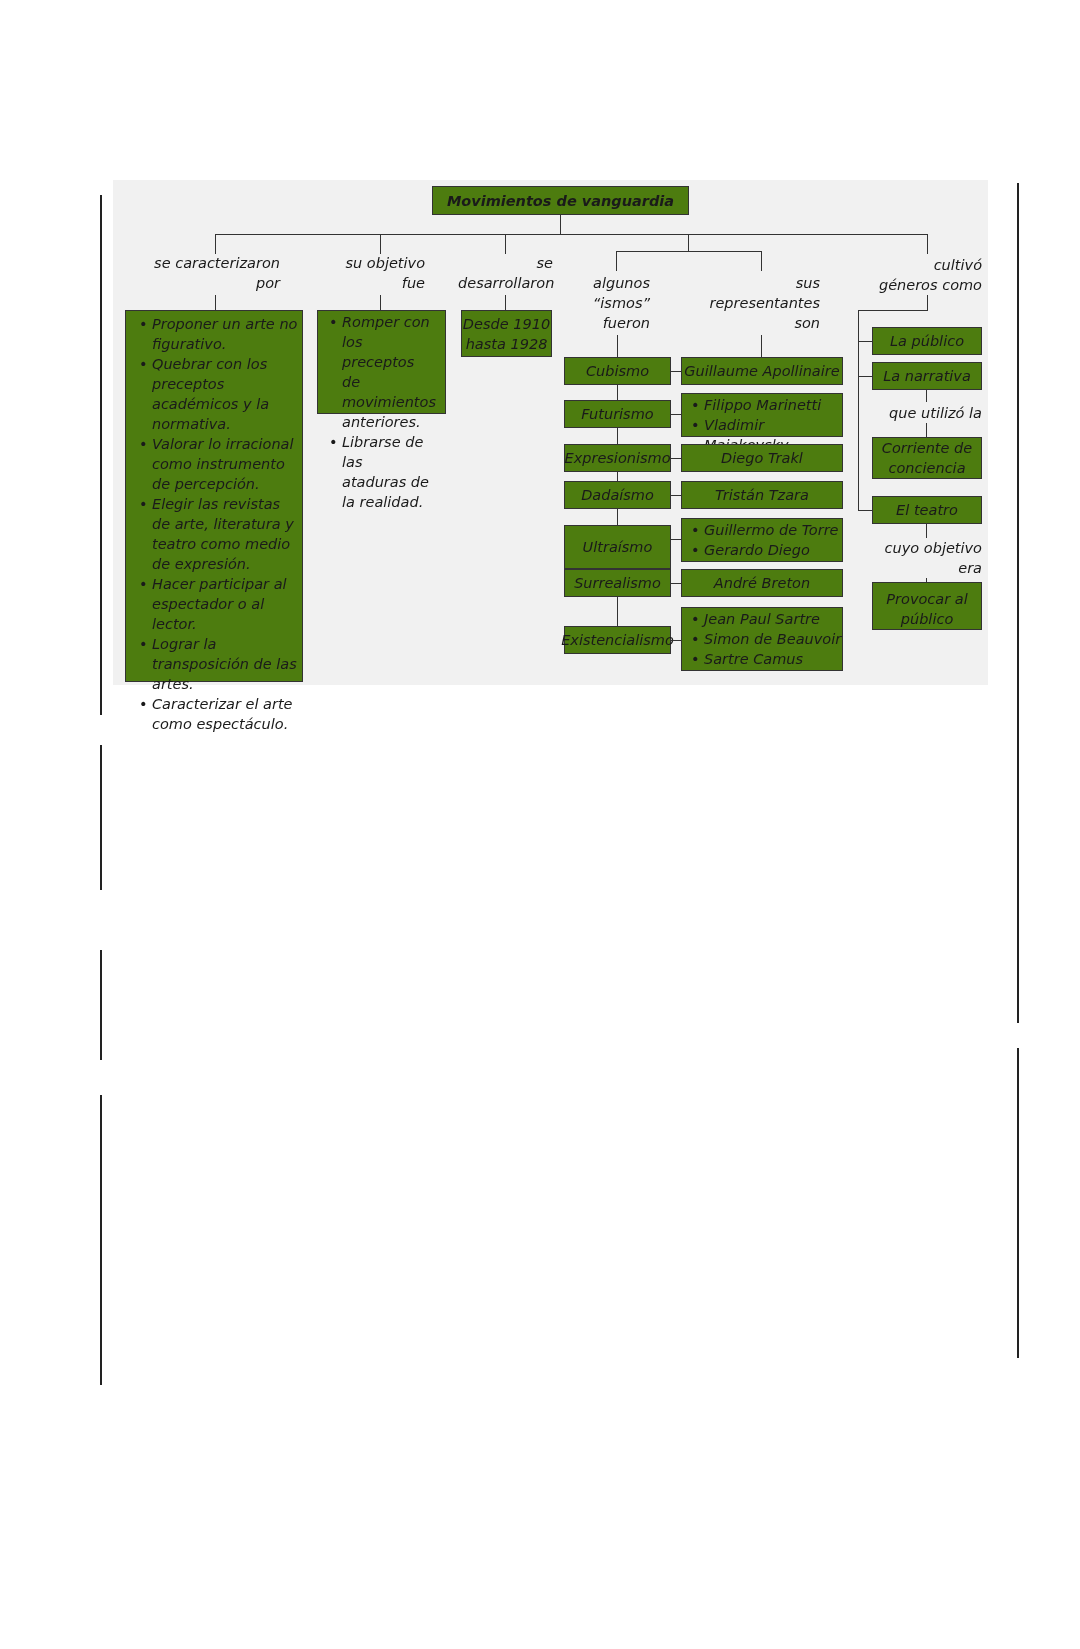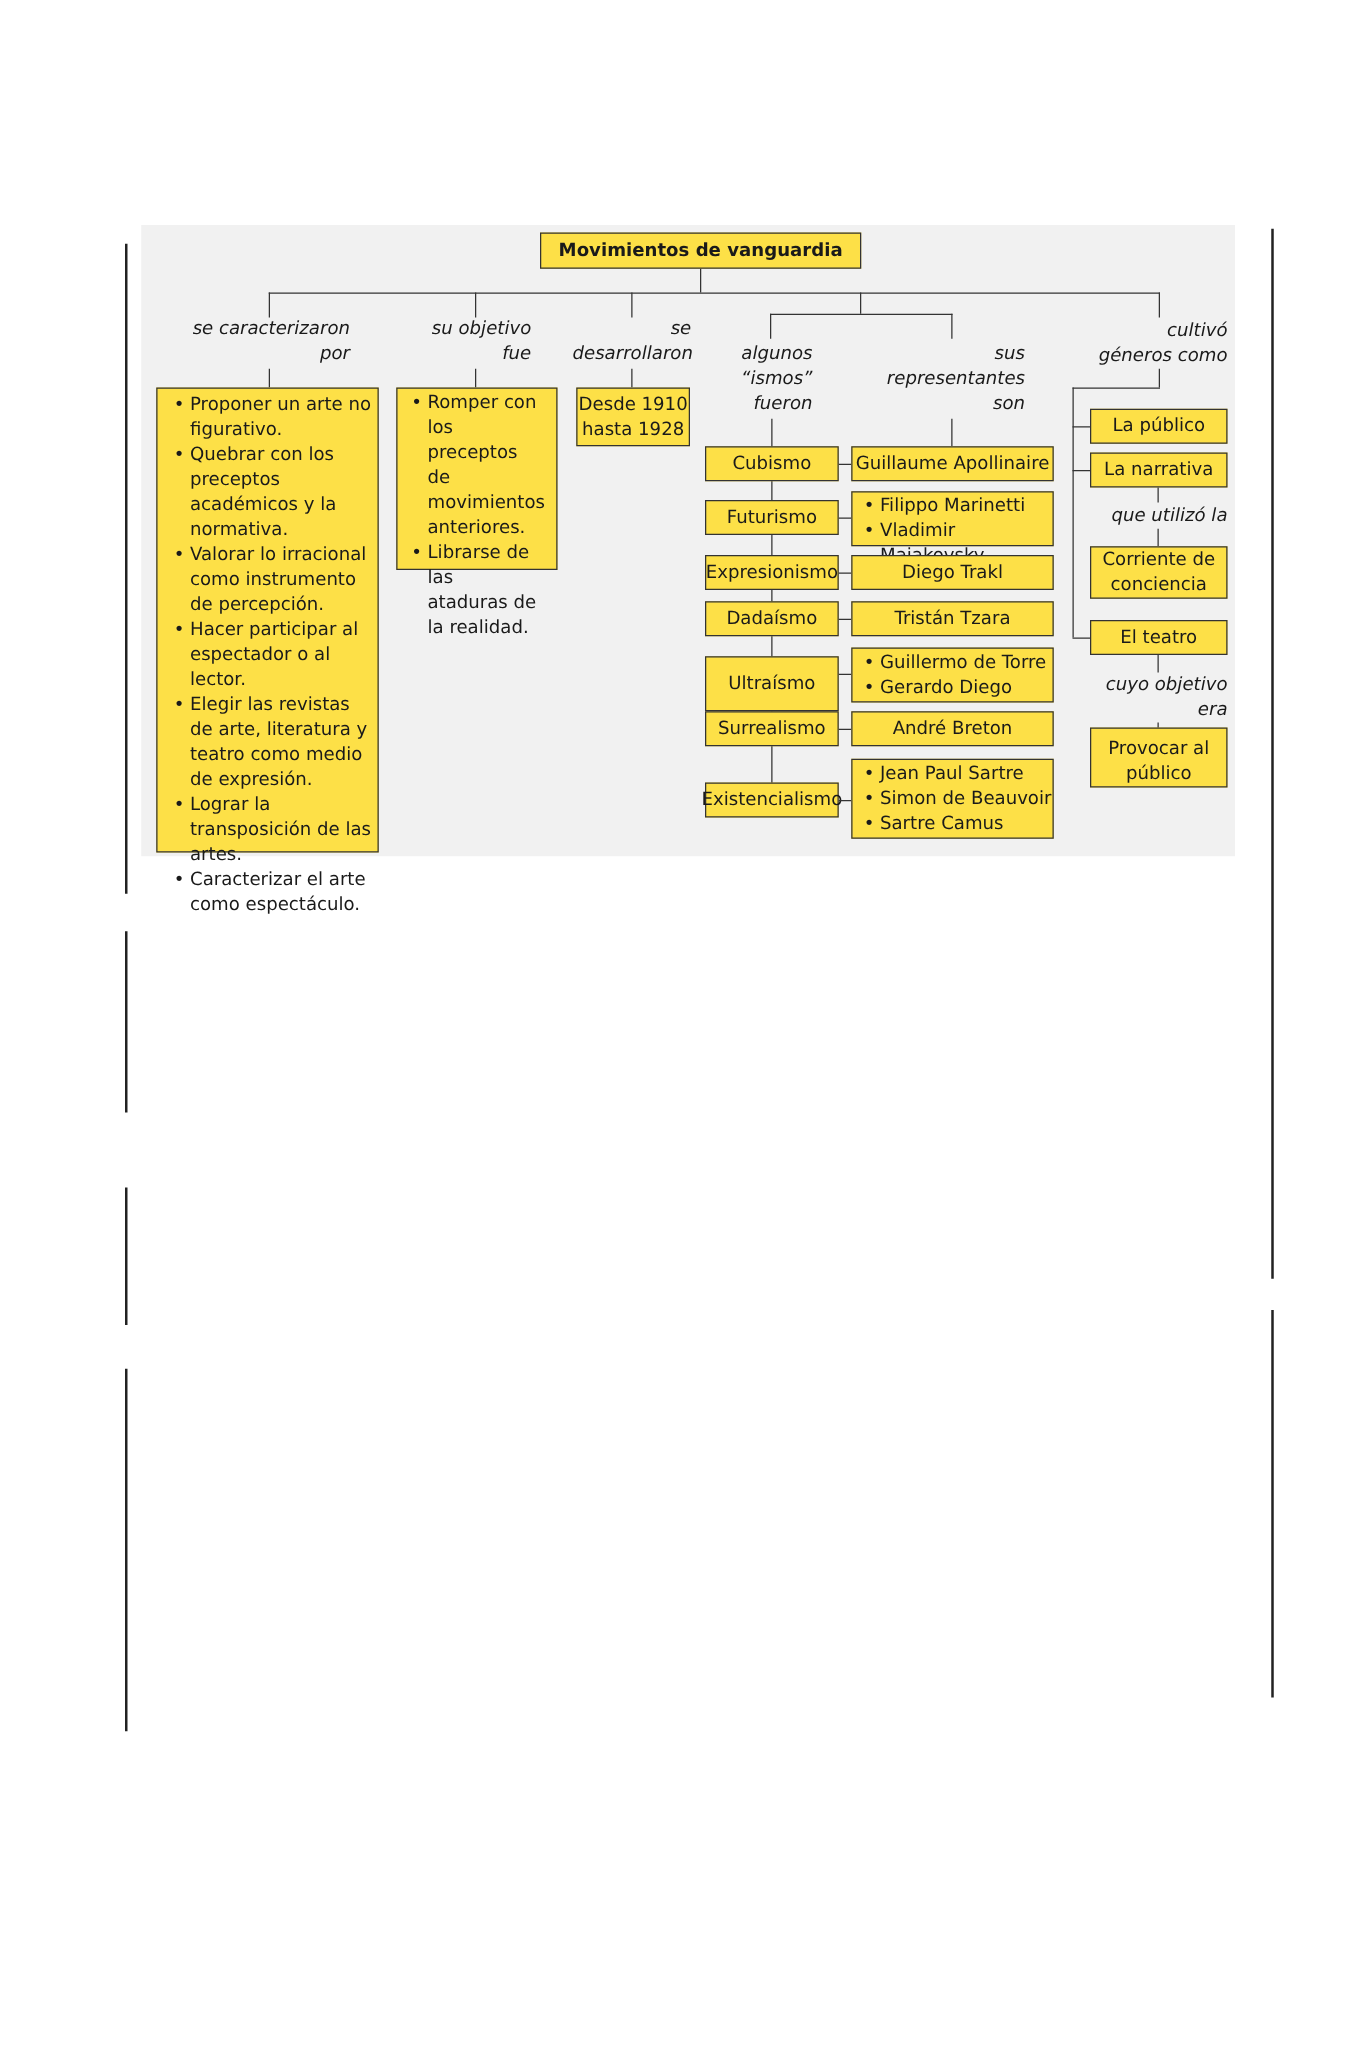--- a/index.html
+++ b/index.html
@@ -1,19 +1,19 @@
 <!DOCTYPE html>
 <html><head>
 <meta charset="utf-8">
 <style>
   html,body{margin:0;padding:0;background:#fff;}
   body{width:1080px;height:1649px;position:relative;overflow:hidden;font-family:"DejaVu Sans",sans-serif;color:#1a1a1a;}
   .scan{position:absolute;left:113px;top:180px;width:875px;height:505px;background:#f1f1f1;}
   .vline{position:absolute;width:1.5px;background:#222;}
-  .box{position:absolute;border:1.4px solid #333;background:#fde047;font-size:14.5px;line-height:20px;box-sizing:border-box;}
+  .box{position:absolute;border:1.4px solid #333;background:#4d7c0f;font-size:14.5px;line-height:20px;box-sizing:border-box;font-style:italic;}
   .box.center{text-align:center;display:flex;align-items:center;justify-content:center;flex-direction:column;}
   .lbl{position:absolute;font-style:italic;font-size:14.5px;line-height:20px;text-align:right;}
   .ln{position:absolute;background:#333;}
   ul{margin:0;padding:0 0 0 18px;list-style:none;}
   li{position:relative;}
   li:before{content:"•";position:absolute;left:-13px;}
   .title{font-weight:bold;}
 </style>
 </head>
 <body>
@@ -38,30 +38,30 @@
 <div class="ln" style="left:688px;top:234px;width:1.4px;height:17px;"></div>
 <div class="ln" style="left:927px;top:234px;width:1.4px;height:20px;"></div>
 
 <div class="lbl" style="left:150px;top:253px;width:130px;">se caracterizaron por</div>
 <div class="ln" style="left:215px;top:295px;width:1.4px;height:15px;"></div>
 <div class="box" style="left:125px;top:310px;width:178px;height:372px;padding:3px 4px 0 8px;">
   <ul>
     <li>Proponer un arte no figurativo.</li>
     <li>Quebrar con los preceptos académicos y la normativa.</li>
     <li>Valorar lo irracional como instrumento de percepción.</li>
+    <li>Elegir las revistas de arte, literatura y teatro como medio de expresión.</li>
     <li>Hacer participar al espectador o al lector.</li>
-    <li>Elegir las revistas de arte, literatura y teatro como medio de expresión.</li>
     <li>Lograr la transposición de las artes.</li>
     <li>Caracterizar el arte como espectáculo.</li>
   </ul>
 </div>
 
 <div class="lbl" style="left:335px;top:253px;width:90px;">su objetivo fue</div>
 <div class="ln" style="left:380px;top:295px;width:1.4px;height:15px;"></div>
-<div class="box" style="left:317px;top:310px;width:129px;height:146px;padding:1px 14px 0 6px;">
+<div class="box" style="left:317px;top:310px;width:129px;height:104px;padding:1px 14px 0 6px;">
   <ul>
     <li>Romper con los preceptos de movimientos anteriores.</li>
     <li>Librarse de las ataduras de la realidad.</li>
   </ul>
 </div>
 
 <div class="lbl" style="left:458px;top:253px;width:95px;">se desarrollaron</div>
 <div class="ln" style="left:505px;top:295px;width:1.4px;height:15px;"></div>
 <div class="box center" style="left:461px;top:310px;width:91px;height:47px;">
   <span>Desde 1910</span>

